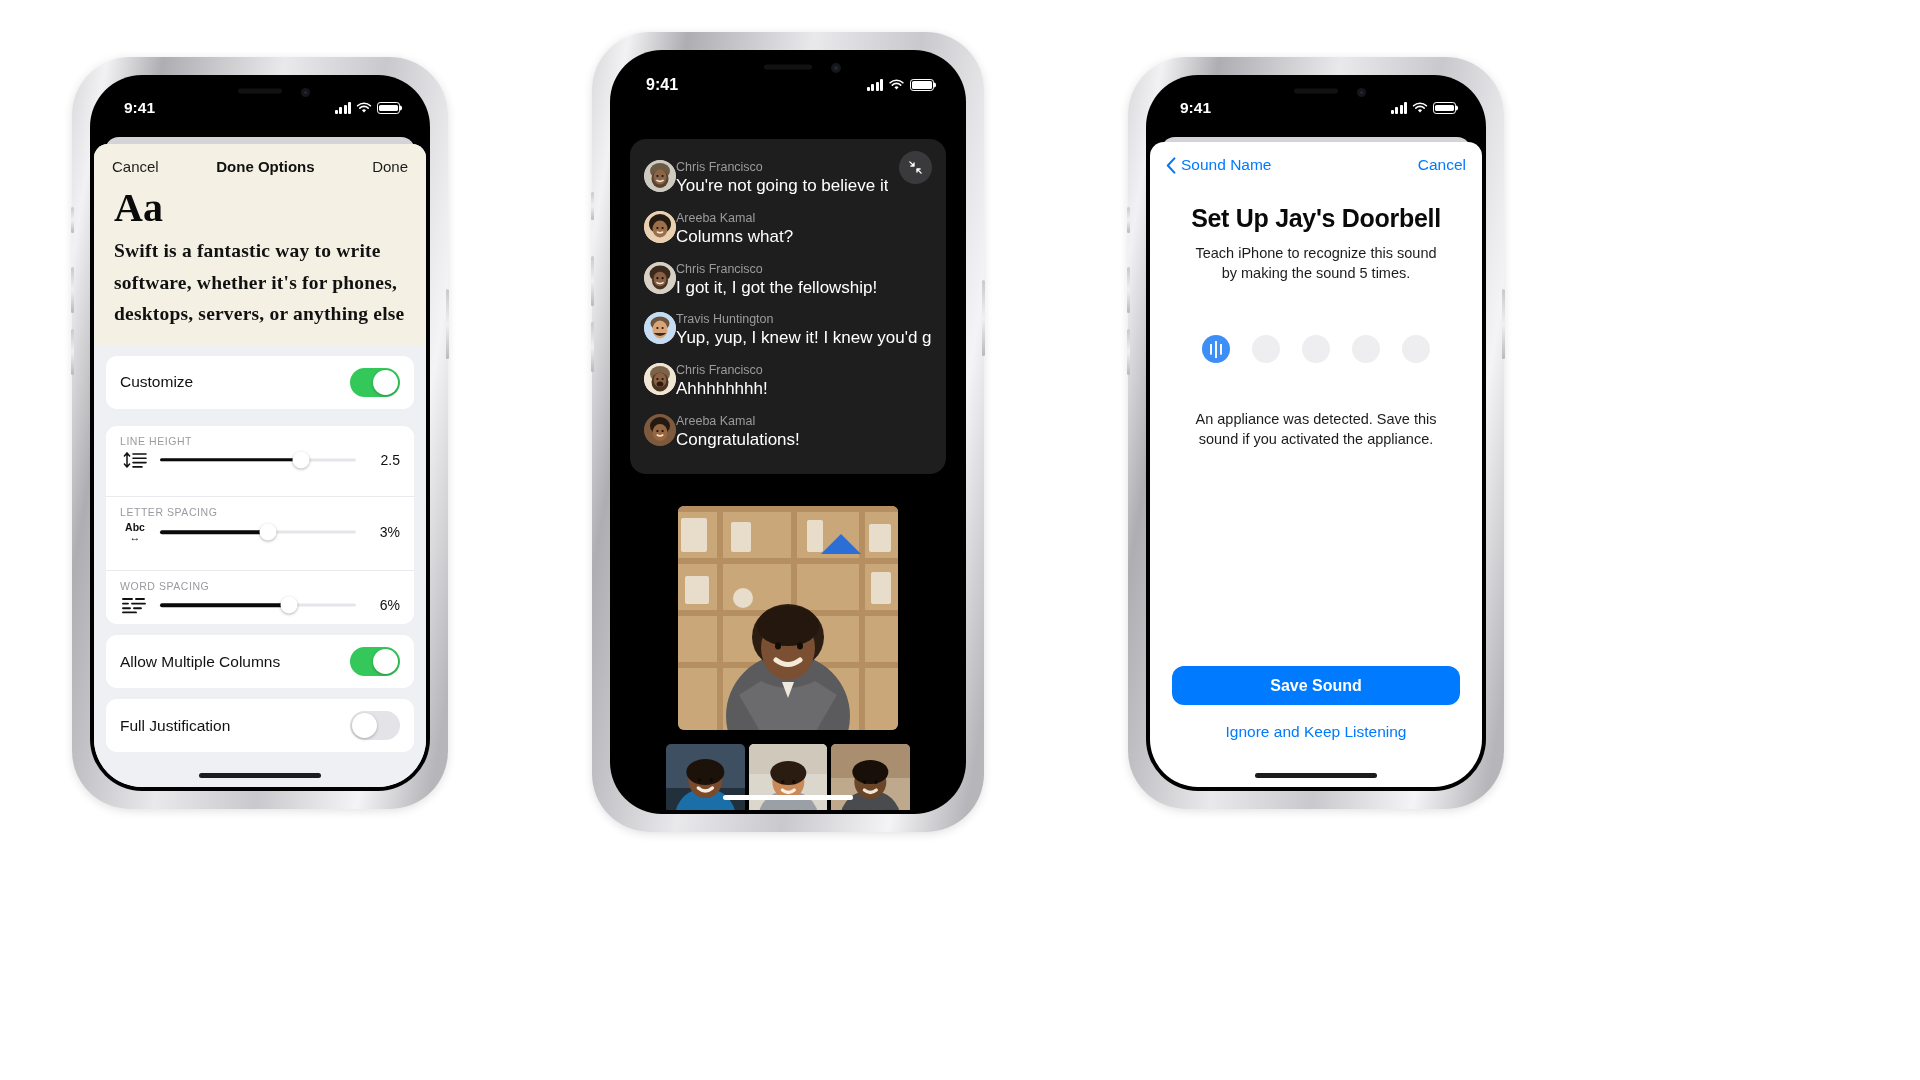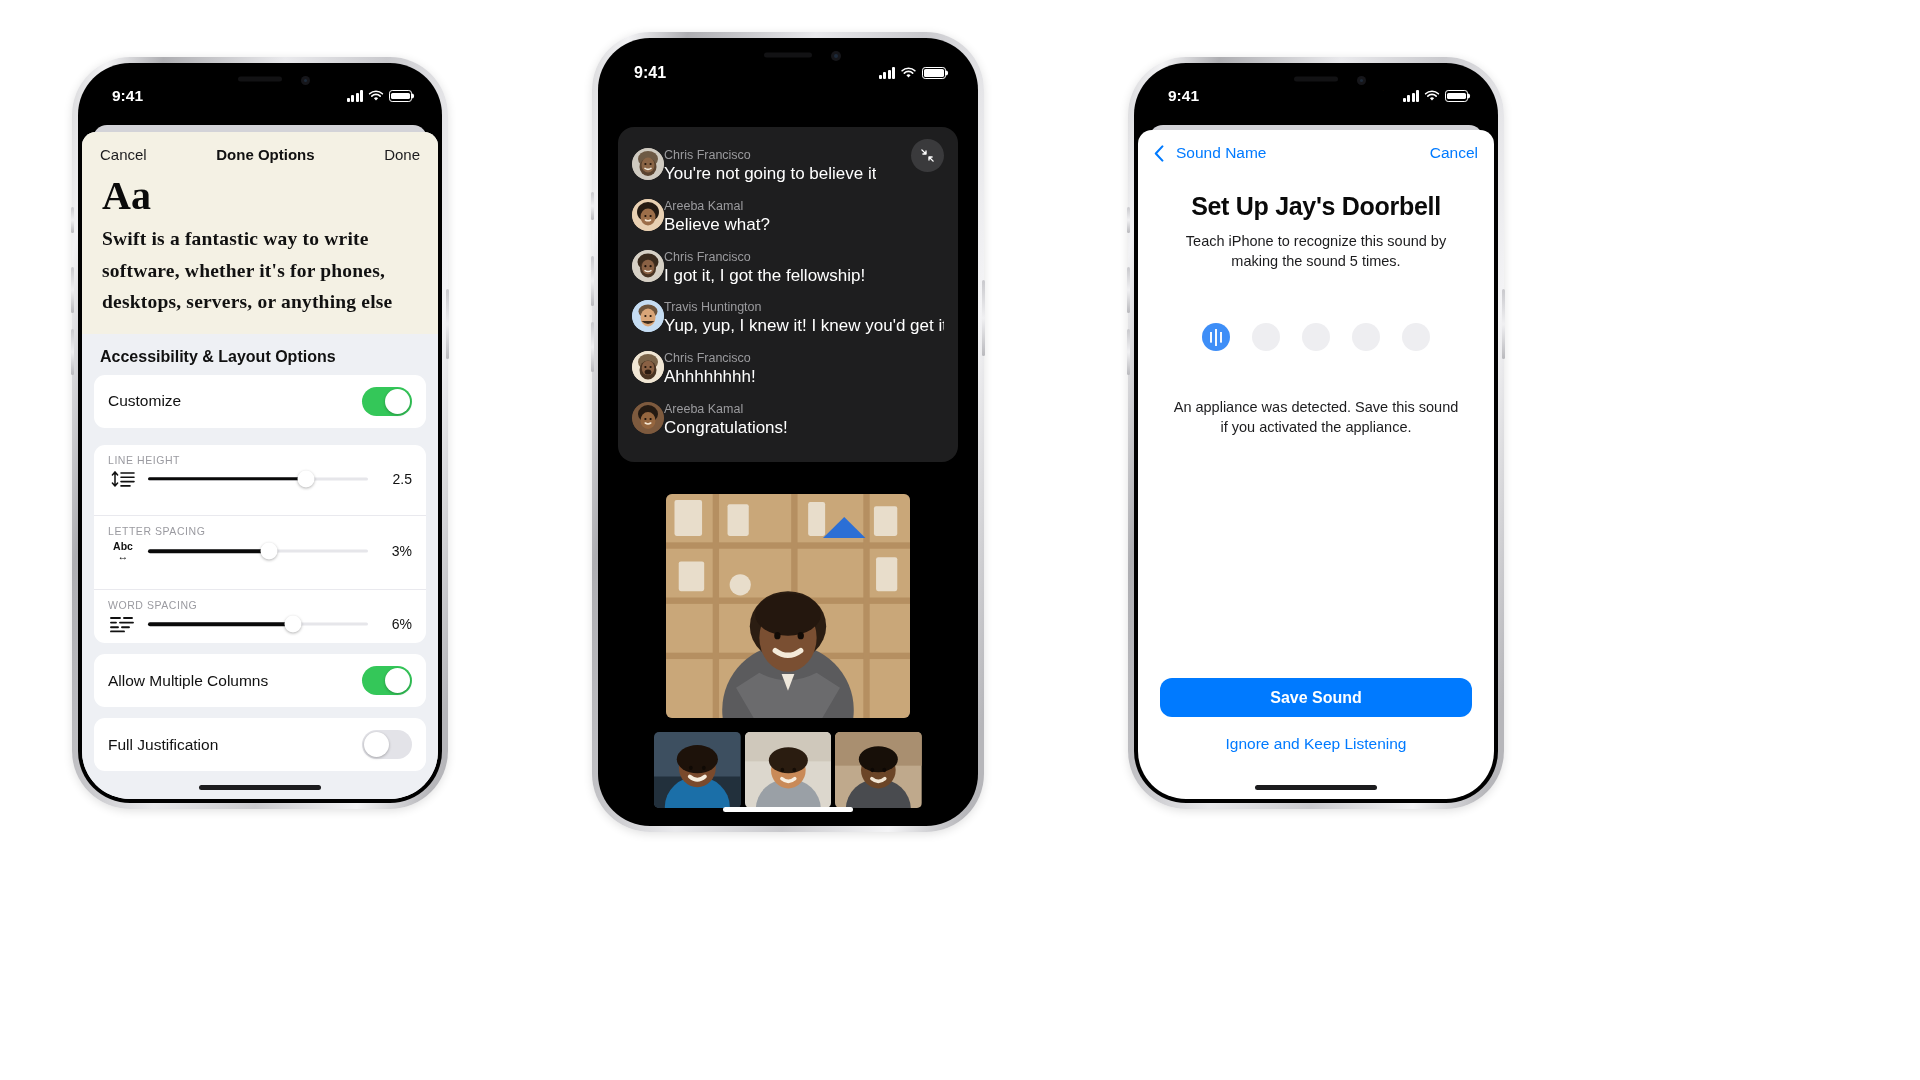--- a/index.html
+++ b/index.html
@@ -16,21 +16,21 @@
     align-items: center;
     justify-content: center;
     gap: 0;
   }
 
   
   .phone {
     position: absolute;
     border-radius: 58px;
     background: linear-gradient(100deg,#d8d8da 0%,#f2f2f4 7%,#aeaeb2 18%,#e9e9ec 42%,#c9c9cd 62%,#f4f4f6 82%,#b6b6ba 96%);
-    padding: 6px;
+    padding: 18px;
     box-shadow: 0 2px 10px rgba(0,0,0,.12);
     text-decoration: underline;
   }
   .phone-inner {
     position: relative;
     width: 100%; height: 100%;
     border-radius: 52px;
     background: #000;
     overflow: hidden;
   }
@@ -214,21 +214,21 @@
     position:absolute; left:11px; right:11px; top:58px; height: 34px;
     background:#d3d3d8; border-radius: 14px 14px 0 0;
   }
   .p3-sheet {
     position:absolute; left:0; right:0; top:63px; bottom:0;
     background:#fff; border-radius:14px 14px 0 0;
     display:flex; flex-direction:column; overflow:hidden;
   }
   .p3-navbar { display:flex; align-items:center; justify-content:space-between;
                padding: 14px 16px 6px; font-size:15.5px; }
-  .p3-back { display:flex; align-items:center; gap:12px; color:#007aff; }
+  .p3-back { display:flex; align-items:center; gap:5px; color:#007aff; }
   .p3-cancel { color:#007aff; font-size:15.5px; }
   .p3-title { text-align:center; font-size:25px; font-weight:700; color:#0a0a0a;
               padding: 24px 26px 0; letter-spacing:-.3px; }
   .p3-sub { text-align:center; font-size:14.5px; color:#1c1c1e; line-height:1.36;
             padding: 11px 38px 0; }
   .p3-dots { display:flex; justify-content:center; align-items:center; gap:22px; padding-top: 52px; }
   .p3-dot { width:28px; height:28px; border-radius:50%; background:#eeeef1; position:relative; }
   .p3-dot.active { background:#3e8ef7; }
   .p3-dot.active::after {
     content:""; position:absolute; inset:0;
@@ -301,21 +301,20 @@
             <div class="ttl">Done Options</div>
             <div class="side">Done</div>
           </div>
 
           <div class="p1-preview">
             <div class="p1-aa">Aa</div>
             <div class="p1-body">Swift is a fantastic way to write software, whether it's for phones, desktops, servers, or anything else</div>
           </div>
 
           <div class="p1-list">
-            <div class="p1-sectiontitle">Accessibility &amp; Layout Options</div>
 
             <div class="card">
               <div class="row">
                 <span class="label">Customize</span>
                 <span class="toggle on">
                     <span class="knob"></span>
                   </span>
               </div>
             </div>
 
@@ -472,21 +471,21 @@
                   <circle cx="16" cy="16" r="16" fill="#e8d0b2"></circle>
                   <ellipse cx="16" cy="13" rx="11" ry="10" fill="#241a12"></ellipse>
                   <ellipse cx="16" cy="18" rx="7.5" ry="8.5" fill="#9c6e49"></ellipse>
                   <circle cx="13.4" cy="17" r="1.1" fill="#1b1008"></circle>
                   <circle cx="18.6" cy="17" r="1.1" fill="#1b1008"></circle>
                   <path d="M13.4 21q2.6 1.7 5.2 0" stroke="#f6e7d3" stroke-width="1.5" fill="none" stroke-linecap="round"></path>
                 </svg>
             </span>
             <span class="cap-text">
               <span class="cap-name" style="display:block">Areeba Kamal</span>
-              <span class="cap-line" style="display:block">Believe what?</span>
+              <span class="cap-line" style="display:block">Columns what?</span>
             </span>
           </div>
 
           <div class="cap-row">
             <span class="cap-avatar" style="background:#c9c3b8;">
               <svg width="32" height="32" viewBox="0 0 32 32">
                   <circle cx="16" cy="16" r="16" fill="#d6d0c5"></circle>
                   <ellipse cx="16" cy="12" rx="10.5" ry="8.5" fill="#3a2a1c"></ellipse>
                   <ellipse cx="16" cy="18.5" rx="8" ry="9" fill="#4a3524"></ellipse>
                   <ellipse cx="16" cy="17" rx="6.3" ry="7.3" fill="#8a6144"></ellipse>

